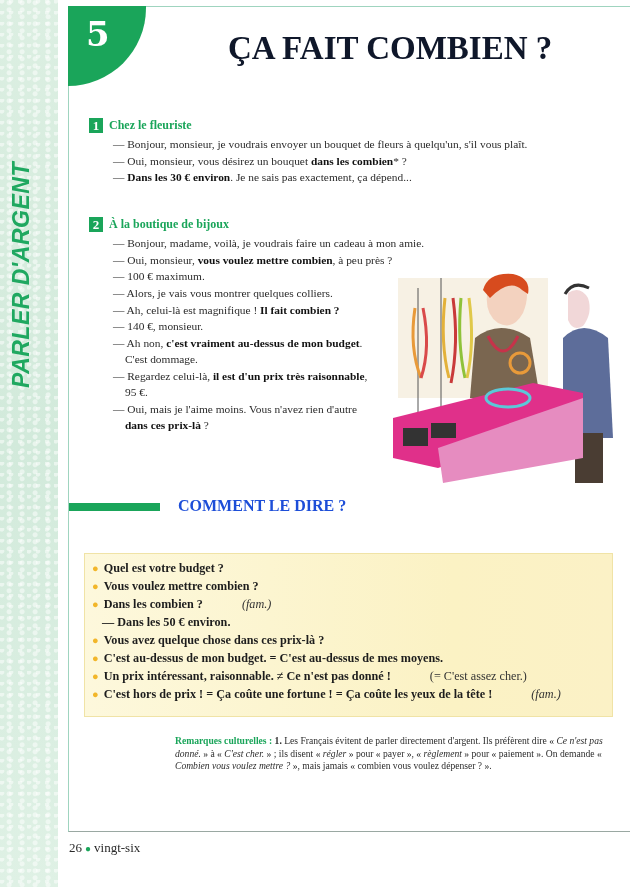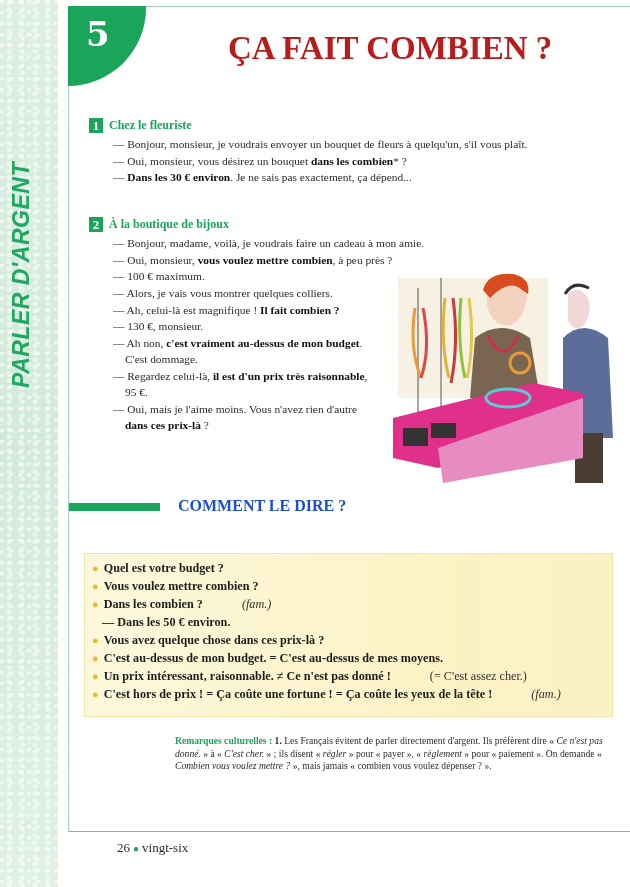--- a/index.html
+++ b/index.html
@@ -32,21 +32,21 @@
     position:absolute; left:68px; top:6px; width:78px; height:80px;
     background:#1aa55a; border-radius:0 0 78px 0;
   }
   .badge-num {
     position:absolute; left:18px; top:8px;
     font-family:"DejaVu Serif", serif; font-weight:bold; font-size:34px; color:#ffffff;
   }
   .page-title {
     position:absolute; left:228px; top:30px;
     font-family:"Liberation Serif", serif; font-weight:bold; font-size:33px;
-    color:#b91c1c; letter-spacing:0px;
+    color:#0f172a; letter-spacing:0px;
   }
   .sec-head { position:absolute; display:flex; align-items:center; }
   .sec-num {
     display:inline-block; width:14px; height:15px; background:#1aa55a; color:#fff;
     font-family:"Liberation Serif", serif; font-weight:bold; font-size:13px;
     text-align:center; line-height:15px; margin-right:6px;
   }
   .sec-title {
     font-family:"Liberation Serif", serif; font-weight:bold; font-size:12px; color:#1aa55a;
   }
@@ -74,21 +74,21 @@
   .phrase .it { font-style:italic; font-weight:normal; color:#333; }
   .phrase.sub { padding-left:10px; }
   .remarks {
     position:absolute; left:175px; top:735px; width:440px;
     font-family:"Liberation Serif", serif; font-size:9.6px; line-height:12.6px; color:#2c2c2c;
   }
   .remarks .lbl { color:#1aa55a; font-weight:bold; }
   .remarks i { font-style:italic; }
   .footer {
     position:absolute; left:69px; top:840px;
-    font-family:"Liberation Serif", serif; font-size:13px; color:#2a2a2a;margin-left:48px;
+    font-family:"Liberation Serif", serif; font-size:13px; color:#2a2a2a;
   }
   .footer .dot { color:#1aa55a; font-size:10px; margin:0 3px; }
 </style>
 </head>
 <body>
 
 <div class="sidebar">
   <div class="sidebar-title">PARLER D'ARGENT</div>
 </div>
 
@@ -114,21 +114,21 @@
   <span class="sec-title">À la boutique de bijoux</span>
 </div>
 <div class="dlg" style="left:113px; top:235px; width:370px;">
   <div class="line"><span>— Bonjour, madame, voilà, je voudrais faire un cadeau à mon amie.</span><b></b><span></span></div>
   <div class="line"><span>— Oui, monsieur, </span><b>vous voulez mettre combien</b><span>, à peu près ?</span></div>
   <div class="line"><span>— 100 € maximum.</span><b></b><span></span></div>
 </div>
 <div class="dlg" style="left:113px; top:285px; width:268px;">
   <div class="line"><span>— Alors, je vais vous montrer quelques colliers.</span><b></b><span></span></div>
   <div class="line"><span>— Ah, celui-là est magnifique ! </span><b>Il fait combien ?</b><span></span></div>
-  <div class="line"><span>— 130 €, monsieur.</span><b></b><span></span></div>
+  <div class="line"><span>— 140 €, monsieur.</span><b></b><span></span></div>
   <div class="line"><span>— Ah non, </span><b>c'est vraiment au-dessus de mon budget</b><span>. C'est dommage.</span></div>
   <div class="line"><span>— Regardez celui-là, </span><b>il est d'un prix très raisonnable</b><span>, 95 €.</span></div>
   <div class="line"><span>— Oui, mais je l'aime moins. Vous n'avez rien d'autre </span><b>dans ces prix-là</b><span> ?</span></div>
 </div>
 
 <svg class="illus" viewBox="0 0 230 215" aria-label="Saleswoman showing necklaces to a customer at a pink jewelry counter">
   <rect x="5" y="10" width="150" height="120" fill="#f7f1e4"></rect>
   <line x1="25" y1="20" x2="25" y2="175" stroke="#555" stroke-width="1"></line>
   <line x1="48" y1="10" x2="48" y2="160" stroke="#555" stroke-width="1"></line>
   <g fill="none" stroke-width="3">

